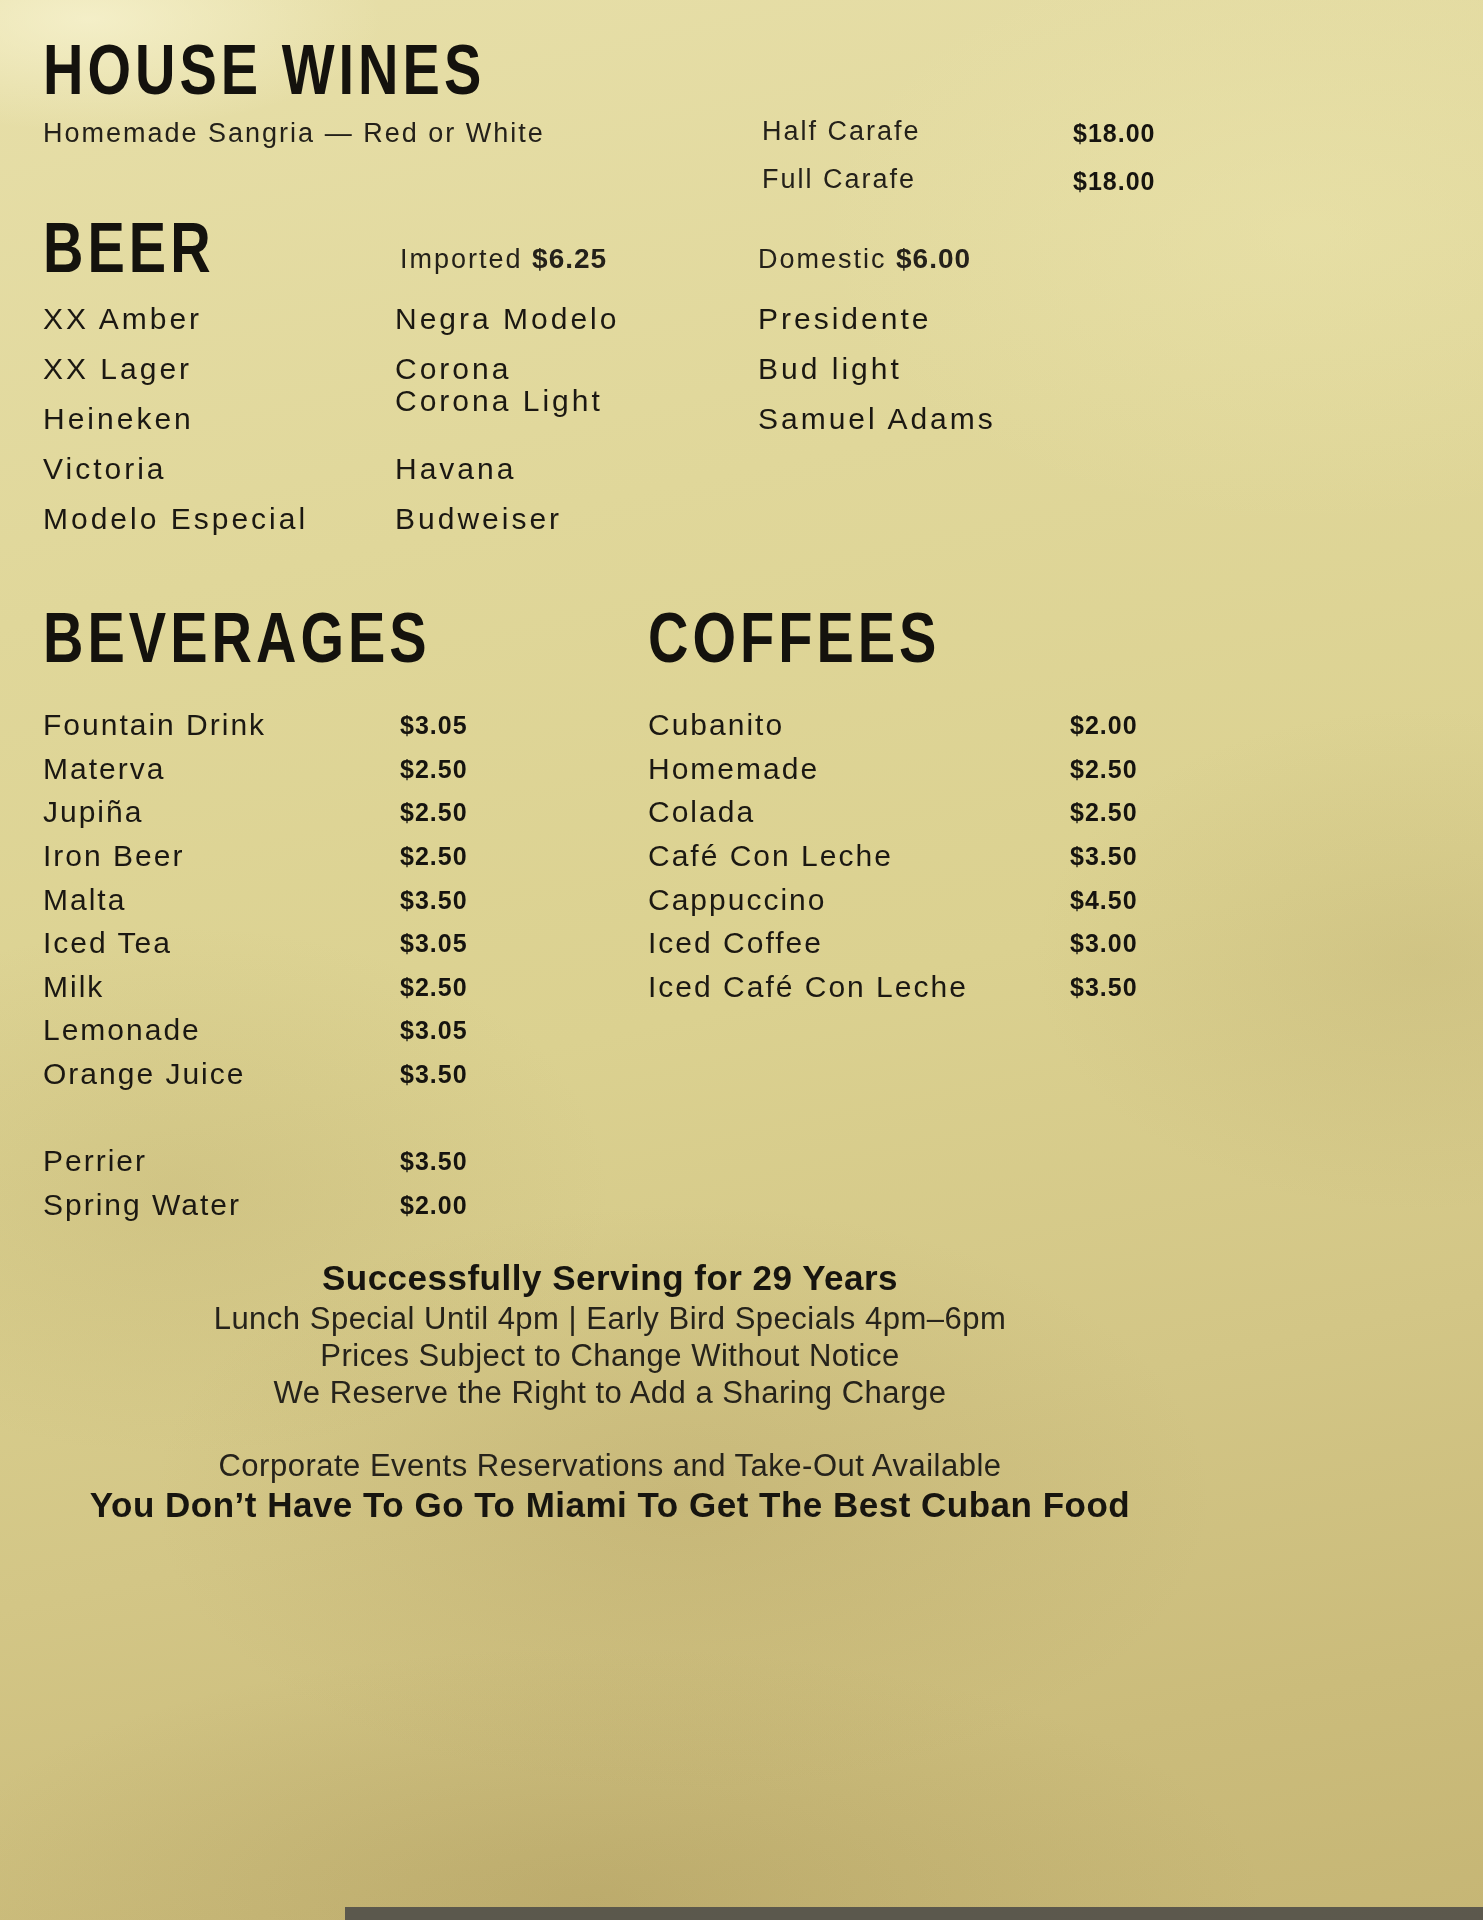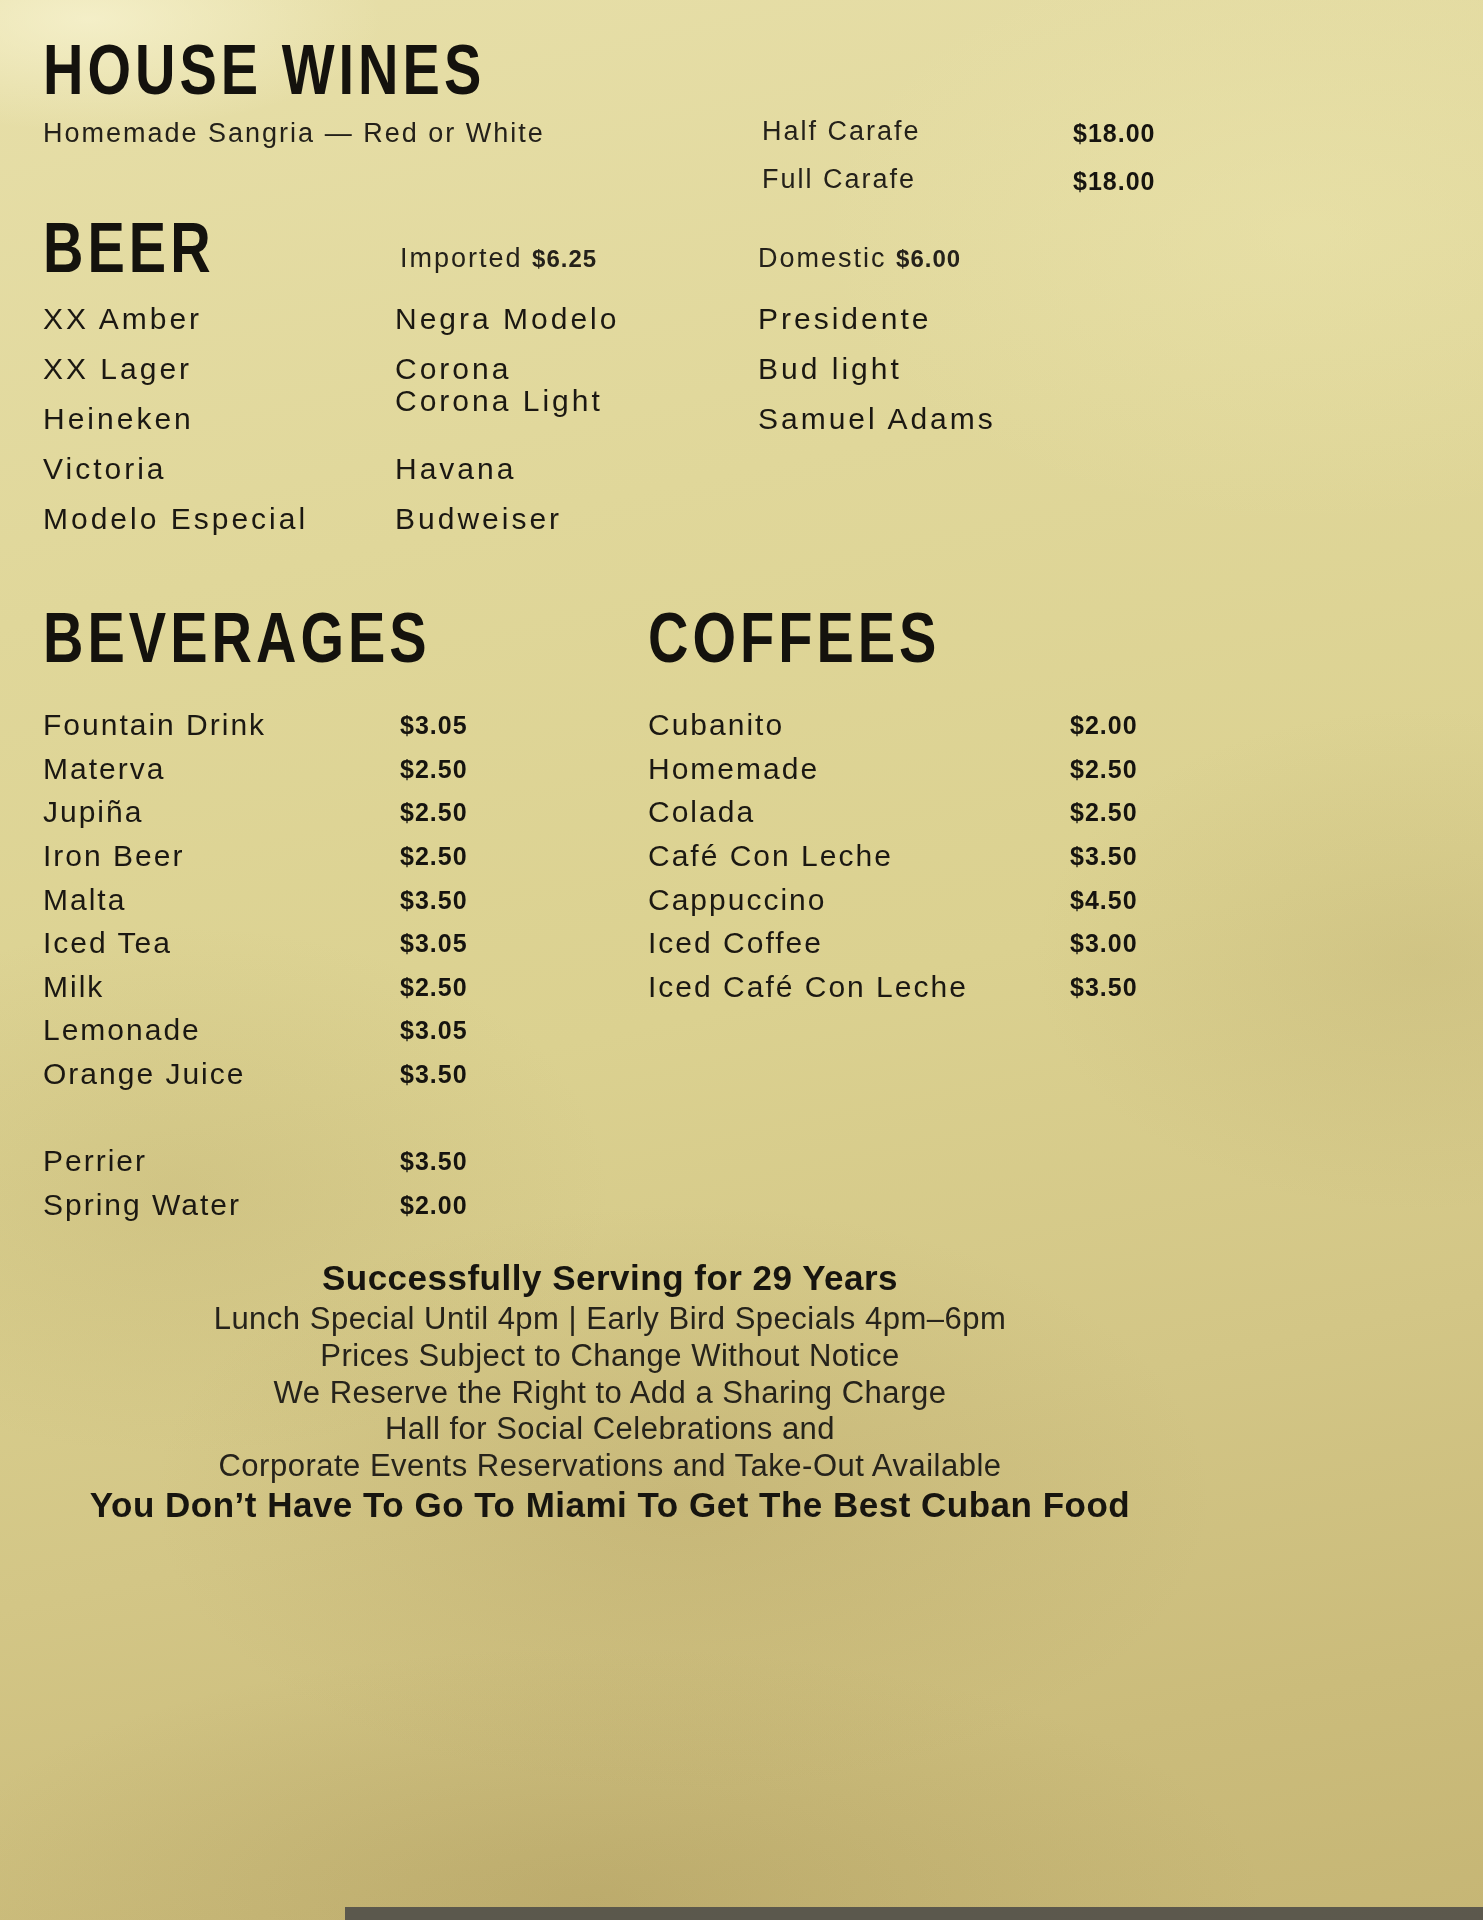--- a/index.html
+++ b/index.html
@@ -21,21 +21,21 @@
   }
   .abs{position:absolute;}
   .h1{
     font-size:70px;font-weight:600;letter-spacing:5px;white-space:nowrap;
     transform:scaleX(0.80);transform-origin:left top;color:#14120d;
   }
   .sub{font-size:27px;letter-spacing:2px;color:#24211a;white-space:nowrap;}
   .item{font-size:30px;letter-spacing:2px;color:#1b1812;white-space:nowrap;}
   .beer-item{letter-spacing:3px;}
   .price{font-size:25px;font-weight:700;letter-spacing:1px;color:#16140f;white-space:nowrap;}
-  .price-inline{font-size:24px;font-weight:700;letter-spacing:1px;}
+  .price-inline{font-size:28px;font-weight:700;letter-spacing:1px;}
   .row{position:absolute;height:40px;}
   .row .nm{position:absolute;left:0;top:0;}
   .row .pr{position:absolute;top:3px;}
   .footer{
     position:absolute;left:0;top:1258px;width:1220px;height:280px;
     text-align:center;color:#26231b;
   }
   .fline{position:absolute;left:0;width:100%;font-size:31px;letter-spacing:.5px;white-space:nowrap;}
   .fline.bold{font-weight:700;font-size:35px;color:#17150f;}
   .bottom-bar{
@@ -167,19 +167,18 @@
         <span class="nm item">Iced Café Con Leche</span>
         <span class="pr price" style="left:422px;">$3.50</span>
       </div>
   </div>
 
   <div class="footer">
     <div class="fline bold" style="top:0px;">Successfully Serving for 29 Years</div>
     <div class="fline" style="top:43px;">Lunch Special Until 4pm | Early Bird Specials 4pm–6pm</div>
     <div class="fline" style="top:80px;">Prices Subject to Change Without Notice</div>
     <div class="fline" style="top:117px;">We Reserve the Right to Add a Sharing Charge</div>
-    <div class="fline" style="top:153px;">Hall for Social Celebrations and</div>
     <div class="fline" style="top:190px;">Corporate Events Reservations and Take-Out Available</div>
     <div class="fline bold" style="top:227px;">You Don’t Have To Go To Miami To Get The Best Cuban Food</div>
   </div>
 
   <div class="bottom-bar"></div>
 </div>
 
 </body></html>

